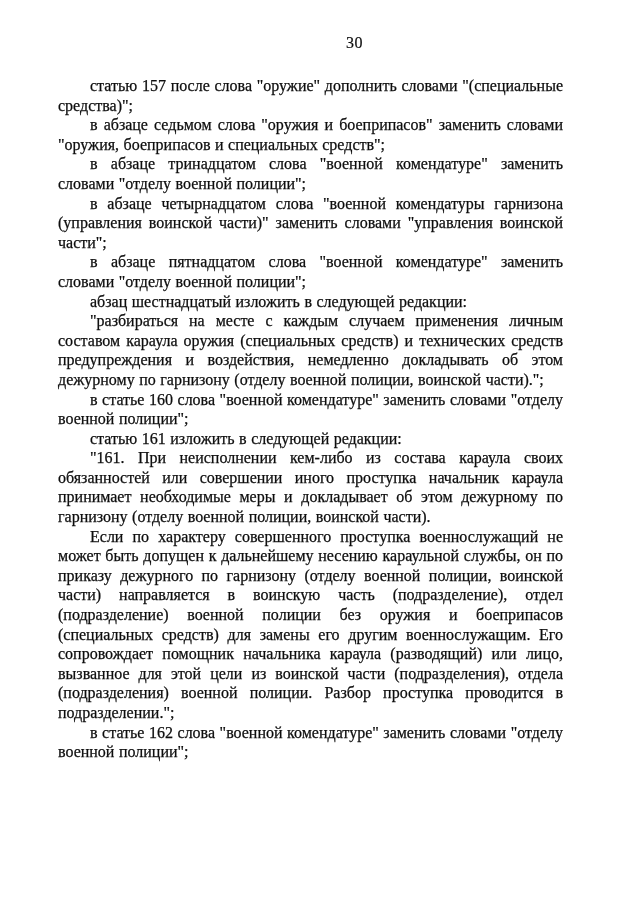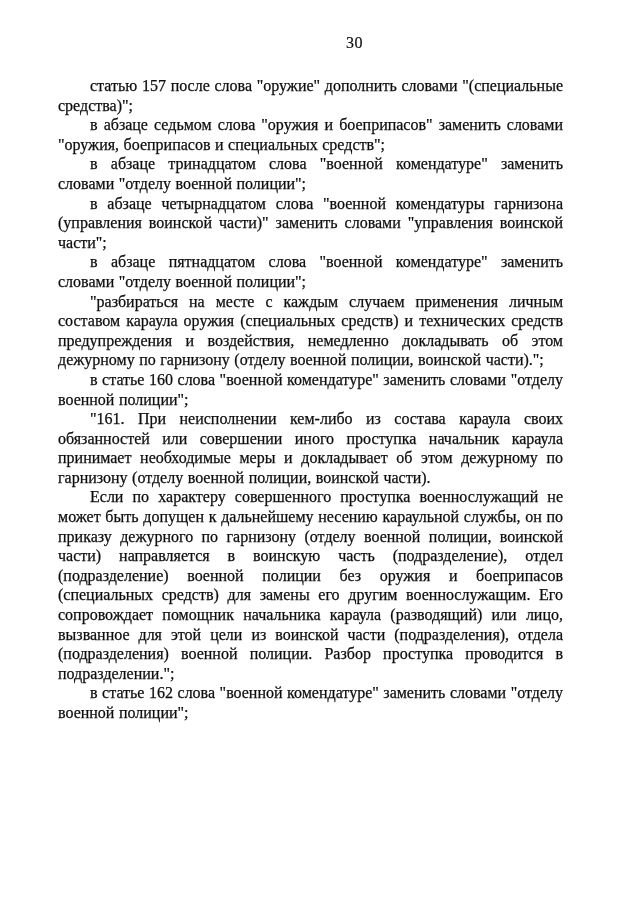--- a/index.html
+++ b/index.html
@@ -49,19 +49,21 @@
 <body>
 
 <div class="page">
   <div class="page-number">30</div>
   <div class="content">
       <p class="para">статью 157 после слова "оружие" дополнить словами "(специальные средства)";</p>
       <p class="para">в абзаце седьмом слова "оружия и боеприпасов" заменить словами "оружия, боеприпасов и специальных средств";</p>
       <p class="para">в абзаце тринадцатом слова "военной комендатуре" заменить словами "отделу военной полиции";</p>
       <p class="para">в абзаце четырнадцатом слова "военной комендатуры гарнизона (управления воинской части)" заменить словами "управления воинской части";</p>
       <p class="para">в абзаце пятнадцатом слова "военной комендатуре" заменить словами "отделу военной полиции";</p>
+      <p class="para">абзац шестнадцатый изложить в следующей редакции:</p>
       <p class="para">"разбираться на месте с каждым случаем применения личным составом караула оружия (специальных средств) и технических средств предупреждения и воздействия, немедленно докладывать об этом дежурному по гарнизону (отделу военной полиции, воинской части).";</p>
       <p class="para">в статье 160 слова "военной комендатуре" заменить словами "отделу военной полиции";</p>
+      <p class="para">статью 161 изложить в следующей редакции:</p>
       <p class="para">"161. При неисполнении кем-либо из состава караула своих обязанностей или совершении иного проступка начальник караула принимает необходимые меры и докладывает об этом дежурному по гарнизону (отделу военной полиции, воинской части).</p>
       <p class="para">Если по характеру совершенного проступка военнослужащий не может быть допущен к дальнейшему несению караульной службы, он по приказу дежурного по гарнизону (отделу военной полиции, воинской части) направляется в воинскую часть (подразделение), отдел (подразделение) военной полиции без оружия и боеприпасов (специальных средств) для замены его другим военнослужащим. Его сопровождает помощник начальника караула (разводящий) или лицо, вызванное для этой цели из воинской части (подразделения), отдела (подразделения) военной полиции. Разбор проступка проводится в подразделении.";</p>
       <p class="para">в статье 162 слова "военной комендатуре" заменить словами "отделу военной полиции";</p>
     </div>
 </div>
 
 </body></html>

